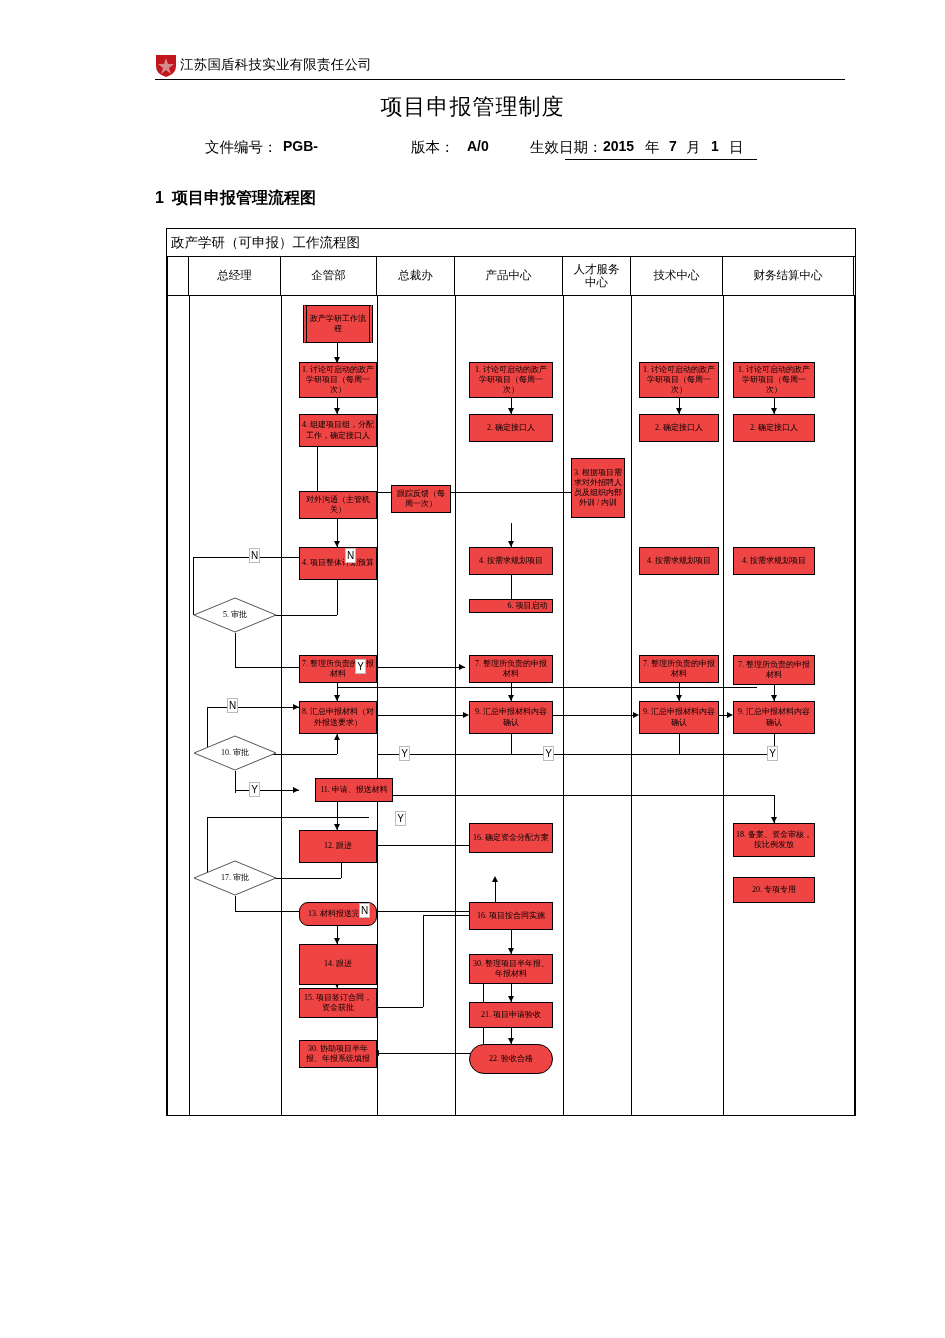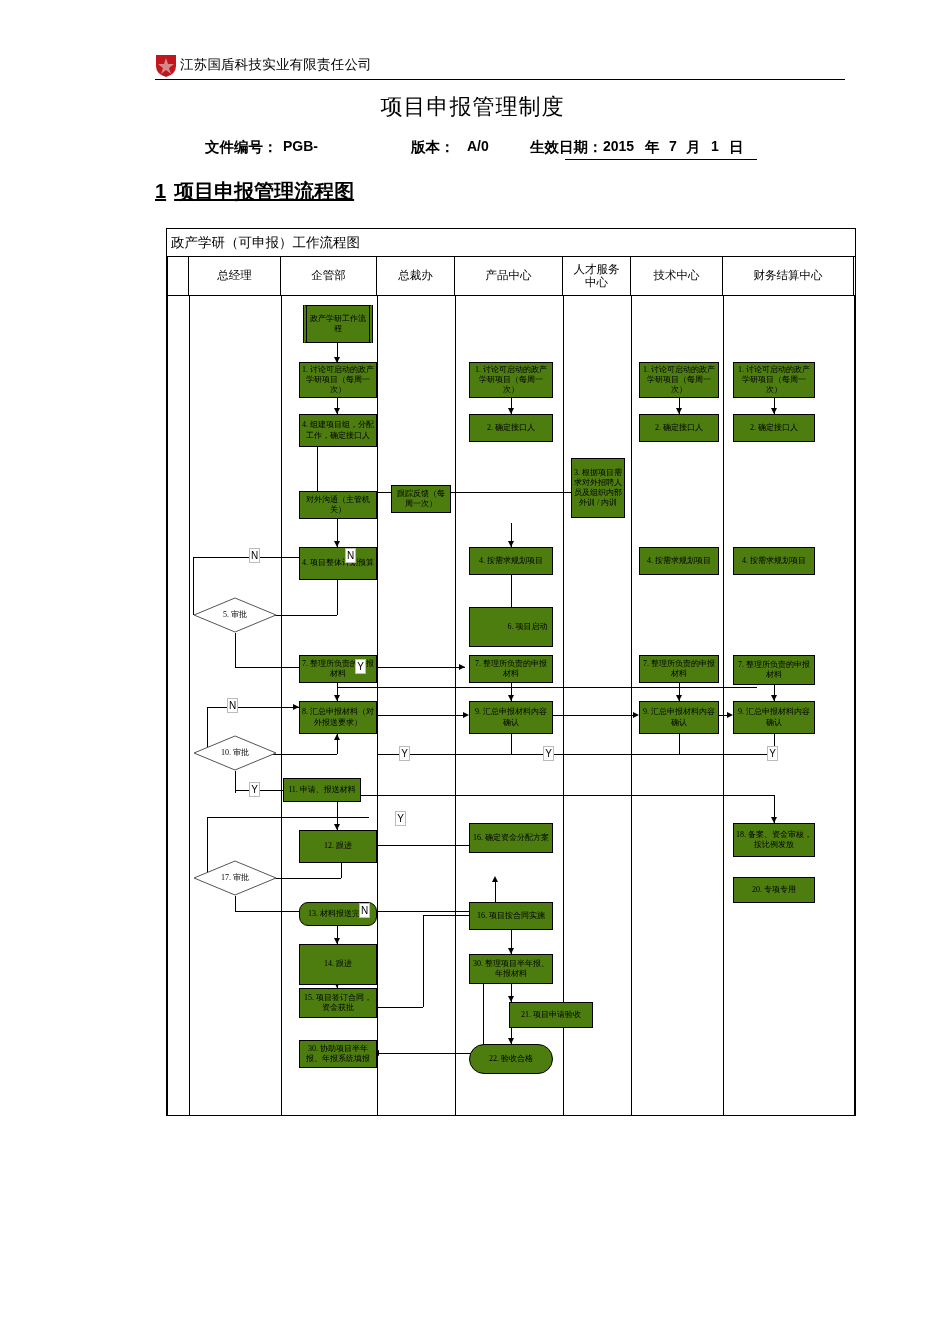--- a/index.html
+++ b/index.html
@@ -22,27 +22,27 @@
     font-family:"Liberation Sans","DejaVu Sans",sans-serif;
   }
   #header-rule { position:absolute; left:0px; top:27px; width:690px; height:0; border-top:1.6px solid #000; }
 
   #doc-title {
     position:absolute; left:0; top:92px; width:945px;
     text-align:center; font-size:22px; letter-spacing:1px;
   }
 
   #meta-row { position:absolute; left:205px; top:136px; width:700px; height:26px; font-size:14.5px; }
-  .meta-lbl { position:absolute; top:2px;font-weight:bold; }
+  .meta-lbl { position:absolute; top:2px; }
   .meta-val { position:absolute; top:2px; font-family:"Liberation Sans","DejaVu Sans",sans-serif; font-weight:bold; font-size:14px; }
   #meta-date-underline { position:absolute; left:360px; top:23px; width:192px; border-top:1.4px solid #000; }
 
   #section-heading {
-    position:absolute; left:155px; top:178px;
-    font-size:20px; font-weight:bold;text-decoration:underline;
+    position:absolute; left:155px; top:188px;
+    font-size:16px; font-weight:bold;
   }
   #section-heading .num { font-family:"Liberation Sans","DejaVu Sans",sans-serif; margin-right:8px; }
 
   
   #flow-table {
     position:absolute; left:166px; top:228px;
     width:690px; height:888px;
     border:1.6px solid #000;
   }
   #flow-caption {
@@ -60,21 +60,21 @@
   .colhead.first { border-left:1px solid #000; }
   #header-underline { position:absolute; left:0; top:66px; width:100%; border-top:1px solid #000; }
 
   #flow-body { position:absolute; left:0; top:66px; width:100%; height:820px; }
   .vrule { position:absolute; top:0; height:820px; width:0; border-left:1px solid #000; }
 
   
   .node {
     position:absolute;
     border:1.3px solid #000;
-    background:#4d7c0f;
+    background:#ef4444;
     display:flex; align-items:center; justify-content:center;
     text-align:center;
     font-size:8px; line-height:1.28;
     padding:1px 2px;
     font-family:"Liberation Serif","DejaVu Serif",serif;
     z-index:3;
   }
   .node.predef { border-left:4px double #000; border-right:4px double #000; }
   .node.rounded { border-radius:9px; }
   .node.stadium { border-radius:50%/50%; }
@@ -191,21 +191,21 @@
 
     <div class="node" style="left:132px;top:360px;width:78px;height:28px;">7. 整理所负责的申报材料</div>
     <div class="line v" style="left:170px;top:388px;height:18px;"></div>
     <div class="arrow down" style="left:167px;top:400px;"></div>
 
     <div class="node" style="left:132px;top:406px;width:78px;height:33px;">8. 汇总申报材料（对外报送要求）</div>
     <div class="line v" style="left:170px;top:439px;height:20px;"></div>
     <div class="line h" style="left:76px;top:459px;width:94px;"></div>
     <div class="arrow left" style="left:72px;top:456px;"></div>
 
-    <div class="node" style="left:116px;top:483px;width:78px;height:24px;">11. 申请、报送材料</div>
+    <div class="node" style="left:148px;top:483px;width:78px;height:24px;">11. 申请、报送材料</div>
     <div class="line v" style="left:170px;top:507px;height:28px;"></div>
     <div class="arrow down" style="left:167px;top:529px;"></div>
 
     <div class="node" style="left:132px;top:535px;width:78px;height:33px;">12. 跟进</div>
 
     <div class="node rounded" style="left:132px;top:607px;width:78px;height:24px;">13. 材料报送完毕</div>
     <div class="line v" style="left:170px;top:631px;height:18px;"></div>
     <div class="arrow down" style="left:167px;top:643px;"></div>
 
     <div class="node" style="left:132px;top:649px;width:78px;height:41px;">14. 跟进</div>
@@ -277,42 +277,42 @@
     <div class="node" style="left:302px;top:67px;width:84px;height:36px;">1. 讨论可启动的政产学研项目（每周一次）</div>
     <div class="line v" style="left:344px;top:103px;height:16px;"></div>
     <div class="arrow down" style="left:341px;top:113px;"></div>
     <div class="node" style="left:302px;top:119px;width:84px;height:28px;">2. 确定接口人</div>
 
     <div class="node" style="left:302px;top:252px;width:84px;height:28px;">4. 按需求规划项目</div>
     <div class="line v" style="left:344px;top:228px;height:24px;"></div>
     <div class="arrow down" style="left:341px;top:246px;"></div>
     <div class="line v" style="left:344px;top:280px;height:36px;"></div>
 
-    <div class="node" style="left:302px;top:312px;width:84px;height:40px;padding-left:35px;">6. 项目启动</div>
+    <div class="node" style="left:302px;top:304px;width:84px;height:14px;padding-left:35px;">6. 项目启动</div>
 
     <div class="node" style="left:302px;top:360px;width:84px;height:28px;">7. 整理所负责的申报材料</div>
     <div class="line v" style="left:344px;top:388px;height:18px;"></div>
     <div class="arrow down" style="left:341px;top:400px;"></div>
     <div class="node" style="left:302px;top:406px;width:84px;height:33px;">9. 汇总申报材料内容确认</div>
     <div class="line v" style="left:344px;top:439px;height:20px;"></div>
     <div class="branch-lbl" style="left:232px;top:451px;">Y</div>
     <div class="branch-lbl" style="left:376px;top:451px;">Y</div>
     <div class="branch-lbl" style="left:228px;top:516px;">Y</div>
 
     <div class="node" style="left:302px;top:528px;width:84px;height:30px;">16. 确定资金分配方案</div>
 
     <div class="node" style="left:302px;top:607px;width:84px;height:28px;text-align:center;">16. 项目按合同实施</div>
     <div class="line v" style="left:344px;top:635px;height:24px;"></div>
     <div class="arrow down" style="left:341px;top:653px;"></div>
 
     <div class="node" style="left:302px;top:659px;width:84px;height:30px;">30. 整理项目半年报、年报材料</div>
     <div class="line v" style="left:344px;top:689px;height:18px;"></div>
     <div class="arrow down" style="left:341px;top:701px;"></div>
 
-    <div class="node" style="left:302px;top:707px;width:84px;height:26px;margin-left:40px;">21. 项目申请验收</div>
+    <div class="node" style="left:302px;top:707px;width:84px;height:26px;">21. 项目申请验收</div>
     <div class="line v" style="left:344px;top:733px;height:16px;"></div>
     <div class="arrow down" style="left:341px;top:743px;"></div>
 
     <div class="node stadium" style="left:302px;top:749px;width:84px;height:30px;border-radius:16px;font-family:Liberation Serif, serif;">22. 验收合格</div>
 
     <div class="node" style="left:404px;top:163px;width:54px;height:60px;">3. 根据项目需求对外招聘人员及组织内部外训 / 内训</div>
 
     <div class="node" style="left:472px;top:67px;width:80px;height:36px;">1. 讨论可启动的政产学研项目（每周一次）</div>
     <div class="line v" style="left:512px;top:103px;height:16px;"></div>
     <div class="arrow down" style="left:509px;top:113px;"></div>

